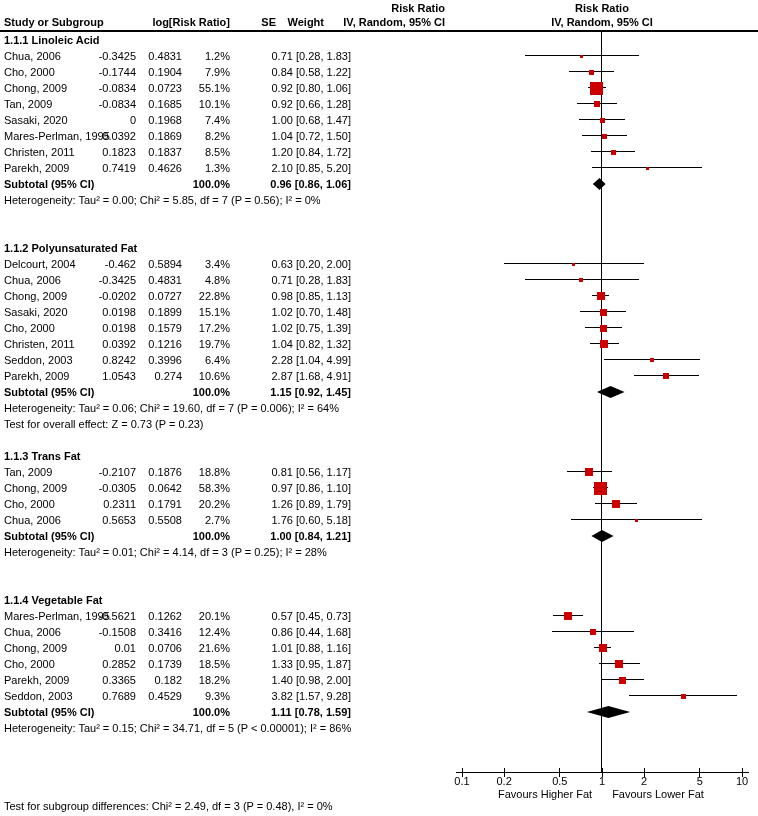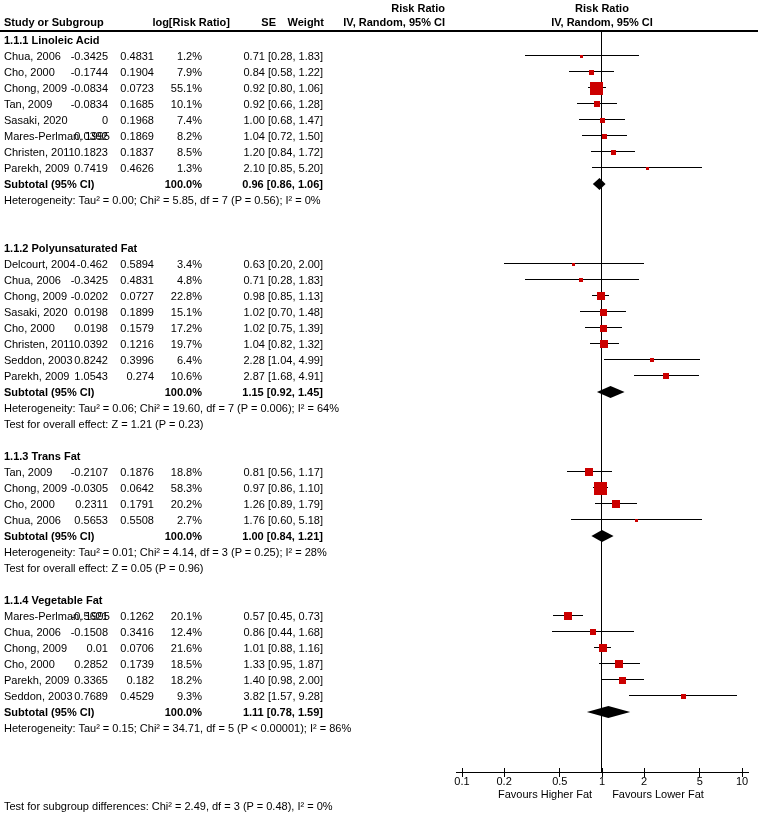--- a/index.html
+++ b/index.html
@@ -7,21 +7,21 @@
     position:relative;width:758px;height:816px;background:#ffffff;
     font-family:"Liberation Sans",sans-serif;font-size:11px;color:#000;
     overflow:hidden;
   }
   .abs{position:absolute;white-space:nowrap;line-height:13px;}
   .b{font-weight:bold;}
   .ctr{transform:translateX(-50%);}
   #header-rule{position:absolute;left:0;top:30px;width:758px;height:2px;background:#000;}
   #null-line{position:absolute;left:601px;top:32px;width:1px;height:741px;background:#000;}
   #rows{position:absolute;left:0;top:32px;width:758px;height:736px;}
-  .row{position:absolute;left:0;width:636px;height:16px;}
+  .row{position:absolute;left:0;width:636px;height:16px;padding-left:28px;}
   .cell{position:absolute;top:0;height:16px;line-height:16px;white-space:nowrap;}
   .c-study{left:4px;}
   .c-lrr{right:528px;}
   .c-se{right:482px;}
   .c-wt{right:434px;}
   .c-ci{right:313px;}
   .ci-line{position:absolute;top:7px;height:1px;background:#000;}
   .marker{position:absolute;}
   .dia{position:absolute;left:0;top:0;width:758px;height:16px;}
   #axis-line{position:absolute;top:772px;height:1px;background:#000;}
@@ -216,21 +216,21 @@
         <span class="cell c-wt b">100.0%</span>
         <span class="cell c-ci b">1.15 [0.92, 1.45]</span>
         <svg class="dia" width="758" height="16">
           <polygon points="596.9302958283778,8 610.4976976495057,2 624.5915203128965,8 610.4976976495057,14" fill="#000000"></polygon>
         </svg>
       </div>
       <div class="row" style="top: 368px;">
         <span class="cell c-study">Heterogeneity: Tau² = 0.06; Chi² = 19.60, df = 7 (P = 0.006); I² = 64%</span>
       </div>
       <div class="row" style="top: 384px;">
-        <span class="cell c-study">Test for overall effect: Z = 1.21 (P = 0.23)</span>
+        <span class="cell c-study">Test for overall effect: Z = 0.73 (P = 0.23)</span>
       </div>
       <div class="row" style="top: 400px;"></div>
       <div class="row" style="top: 416px;">
         <span class="cell c-study b">1.1.3 Trans Fat</span>
       </div>
       <div class="row" style="top: 432px;">
         <span class="cell c-study">Tan, 2009</span>
         <span class="cell c-lrr">-0.2107</span>
         <span class="cell c-se">0.1876</span>
         <span class="cell c-wt">18.8%</span>
@@ -268,23 +268,20 @@
       <div class="row" style="top: 496px;">
         <span class="cell c-study b">Subtotal (95% CI)</span>
         <span class="cell c-wt b">100.0%</span>
         <span class="cell c-ci b">1.00 [0.84, 1.21]</span>
         <svg class="dia" width="758" height="16">
           <polygon points="591.3991000486634,8 602,2 613.589951844303,8 602,14" fill="#000000"></polygon>
         </svg>
       </div>
       <div class="row" style="top: 512px;">
         <span class="cell c-study">Heterogeneity: Tau² = 0.01; Chi² = 4.14, df = 3 (P = 0.25); I² = 28%</span>
-      </div>
-      <div class="row" style="top: 528px;">
-        <span class="cell c-study">Test for overall effect: Z = 0.05 (P = 0.96)</span>
       </div>
       <div class="row" style="top: 544px;"></div>
       <div class="row" style="top: 560px;">
         <span class="cell c-study b">1.1.4 Vegetable Fat</span>
       </div>
       <div class="row" style="top: 576px;">
         <span class="cell c-study">Mares-Perlman, 1995</span>
         <span class="cell c-lrr">-0.5621</span>
         <span class="cell c-se">0.1262</span>
         <span class="cell c-wt">20.1%</span>

